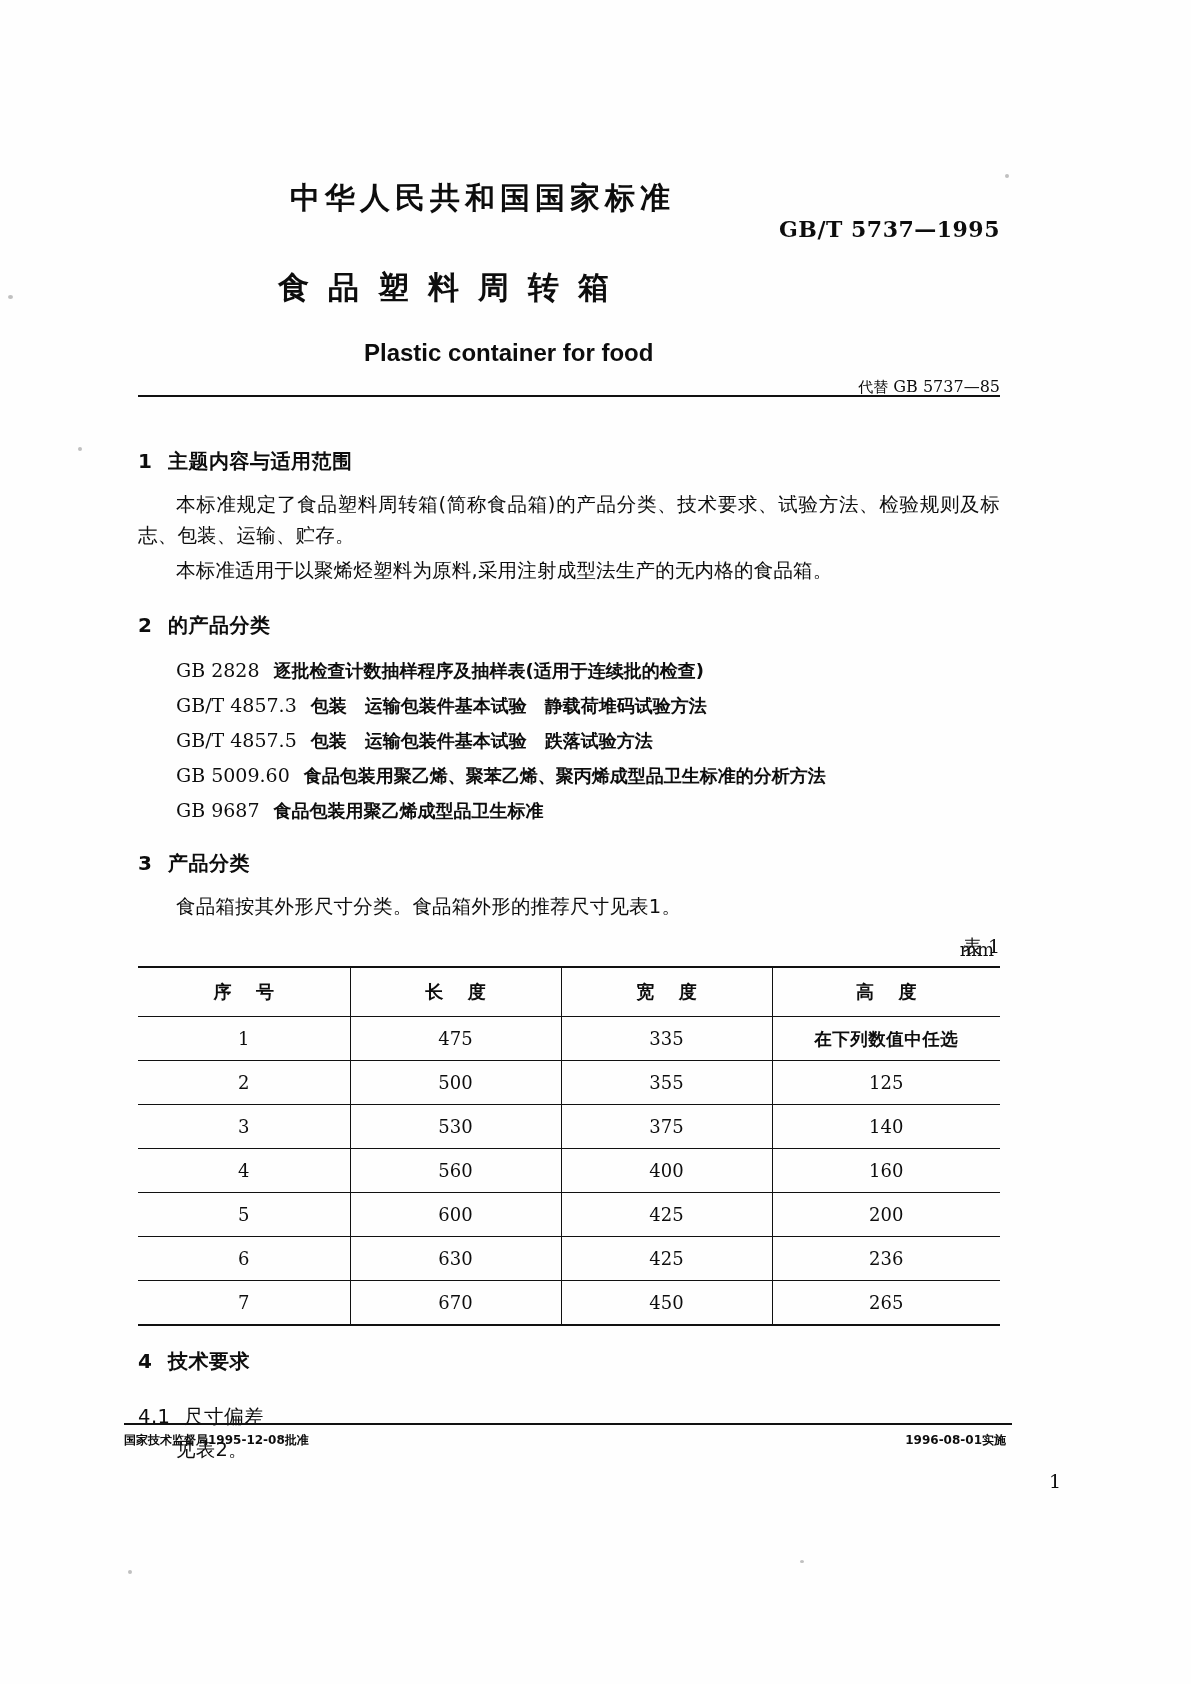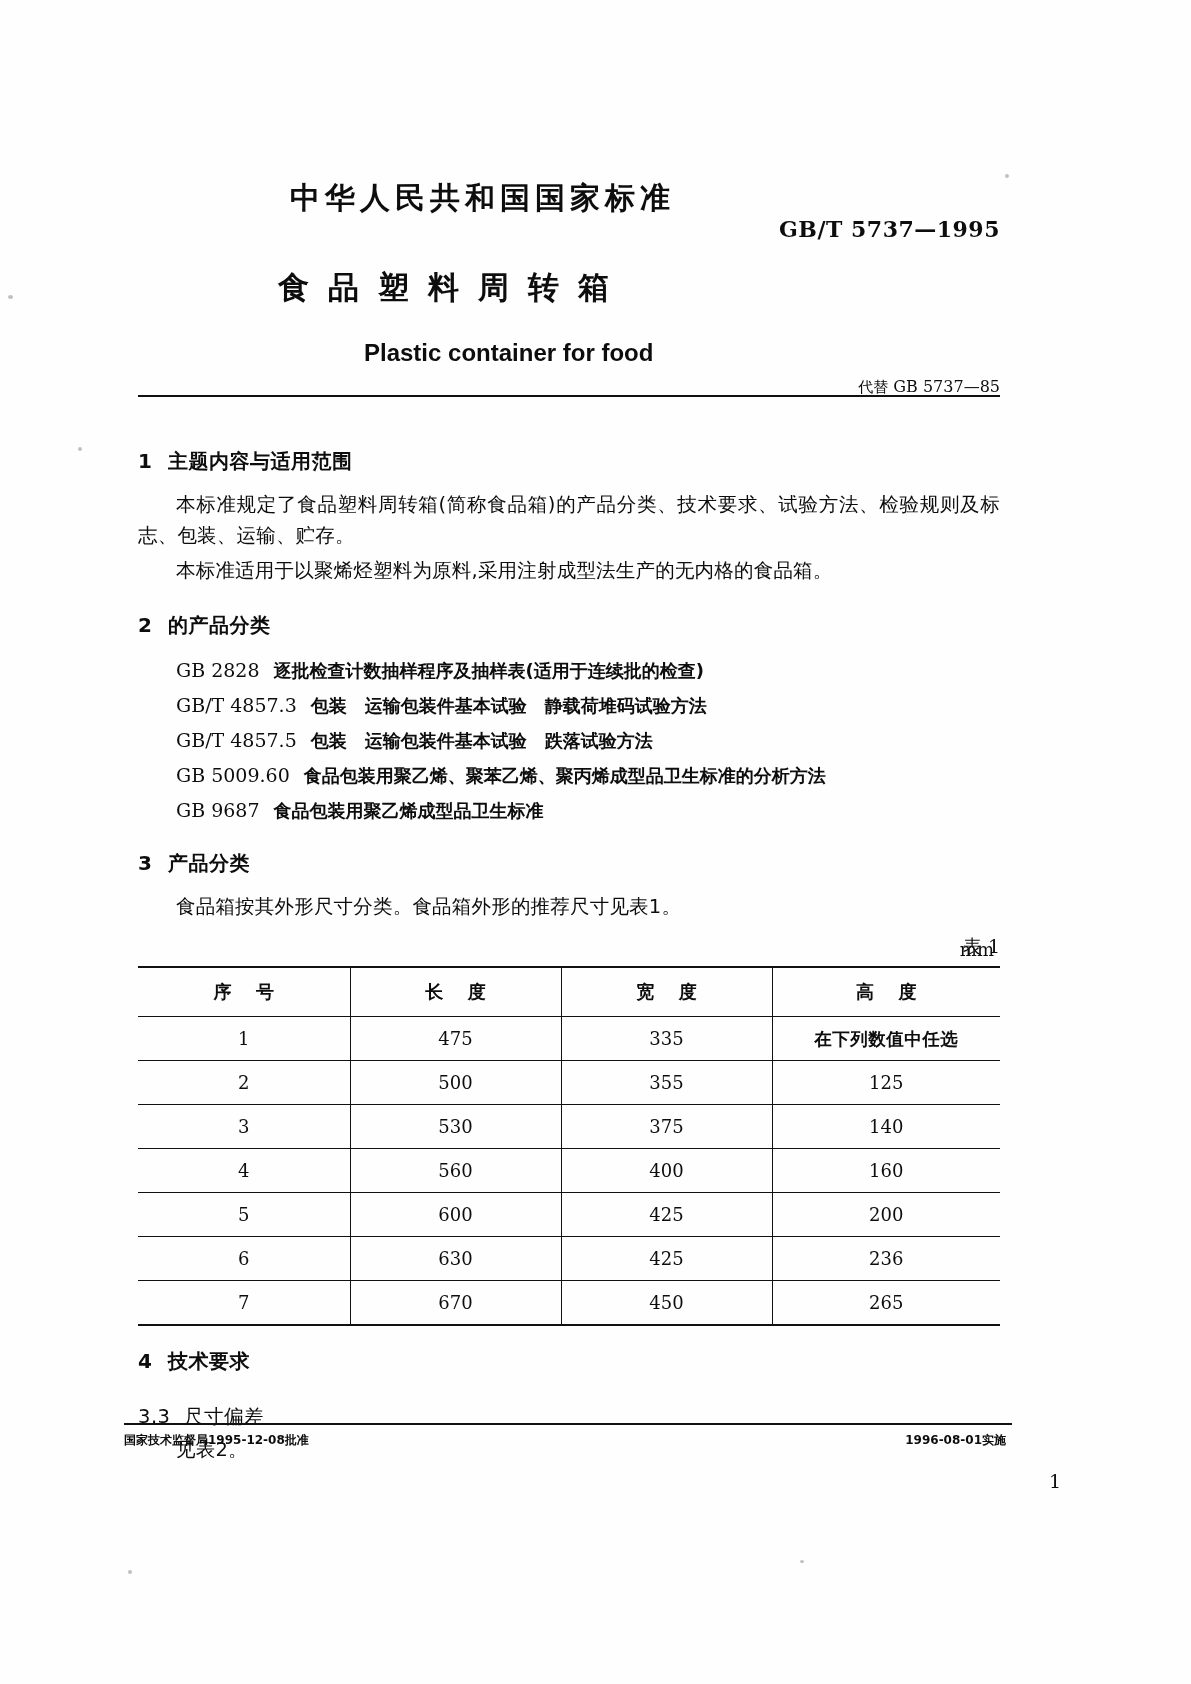--- a/index.html
+++ b/index.html
@@ -369,21 +369,21 @@
       </table>
     </div>
 
     <div class="gap-sec"></div>
 
     <div class="sec-head">
       <span class="num">4</span><span>技术要求</span>
     </div>
     <div class="gap-small"></div>
     <div class="sec-head" style="font-weight:normal;font-size:19.5px;margin-bottom:4px;">
-      <span class="num" style="min-width:46px;">3.3</span><span>尺寸偏差</span>
+      <span class="num" style="min-width:46px;">4.1</span><span>尺寸偏差</span>
     </div>
     <p class="para indent" style="text-indent:38px;margin-top:0;">见表2。</p>
   </div>
 
   <div class="rule-bot"></div>
   <div class="footer">
     <span class="left">国家技术监督局1995-12-08批准</span>
     <span class="right">1996-08-01实施</span>
   </div>
   <div class="pageno">1</div>

